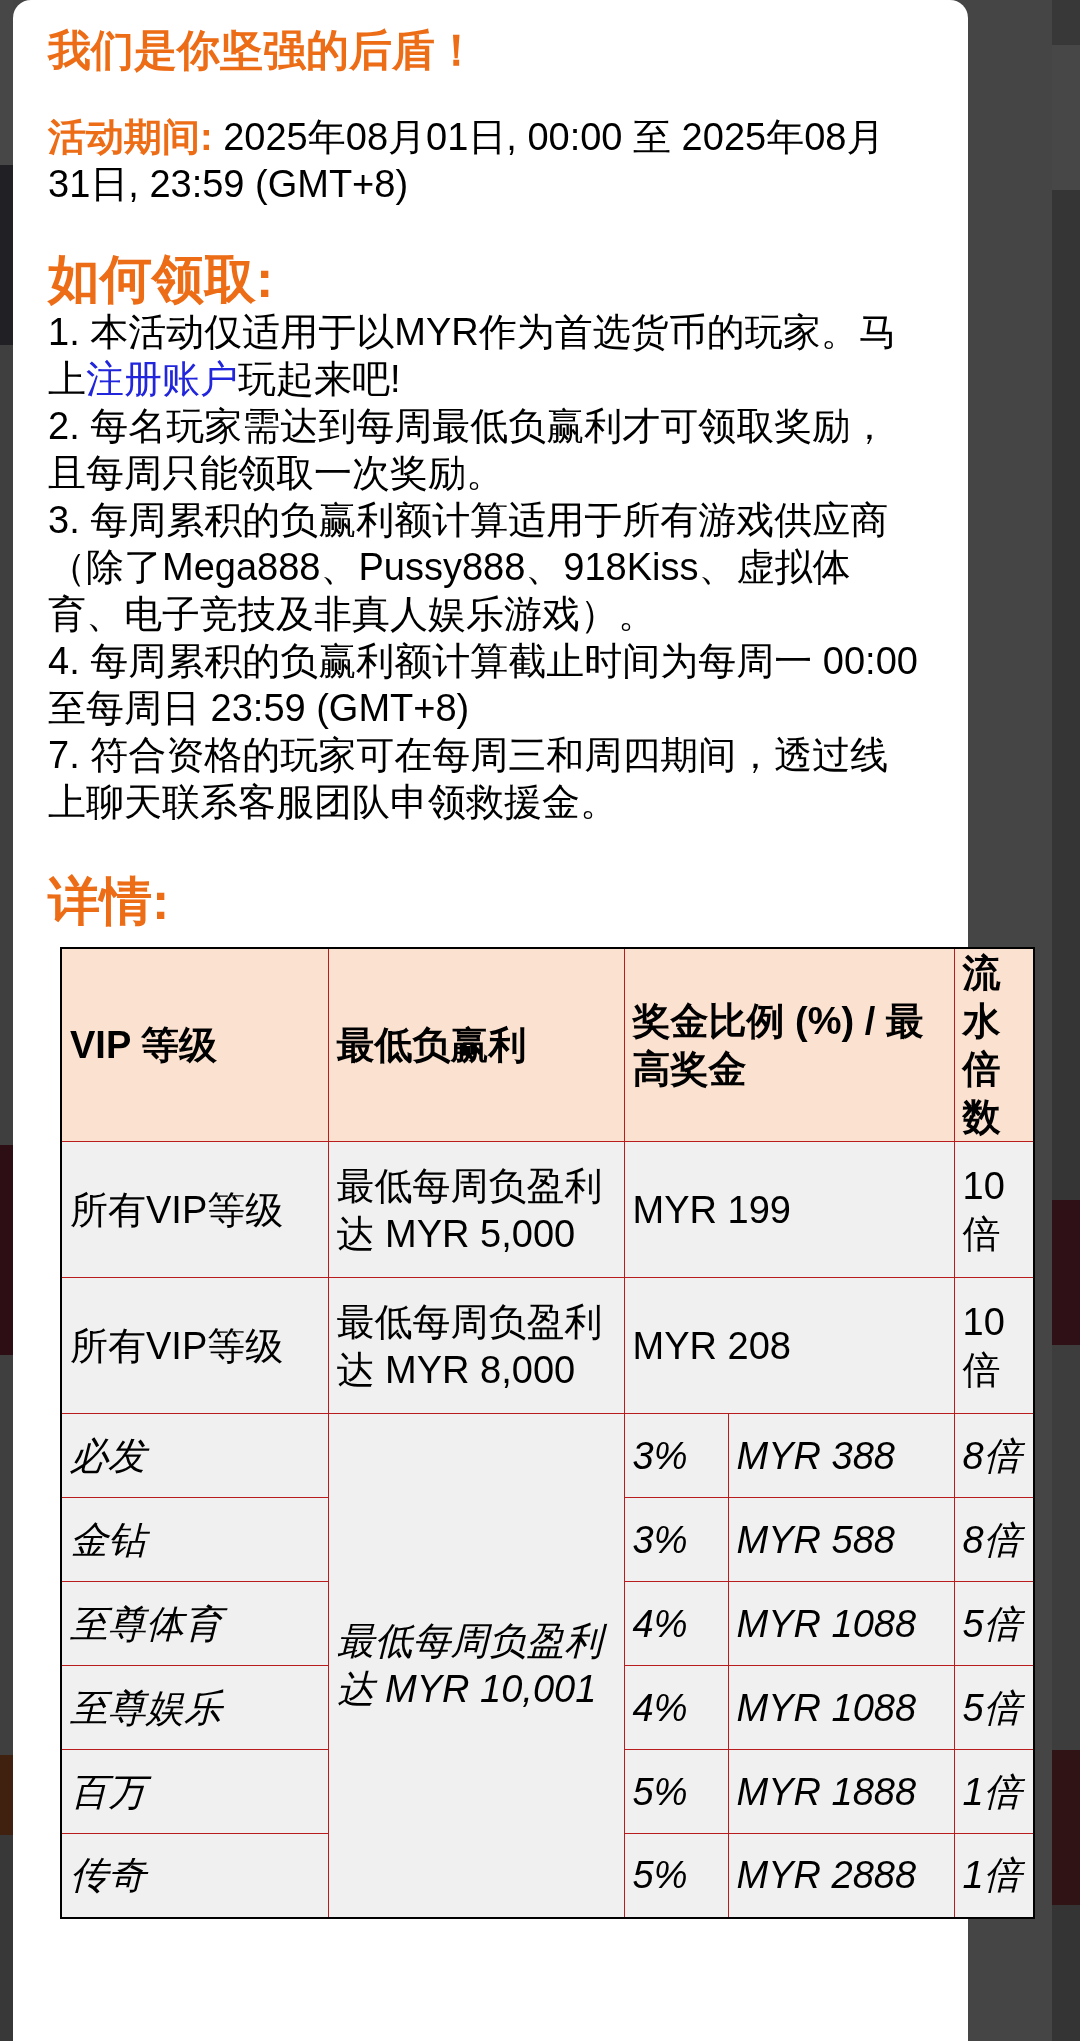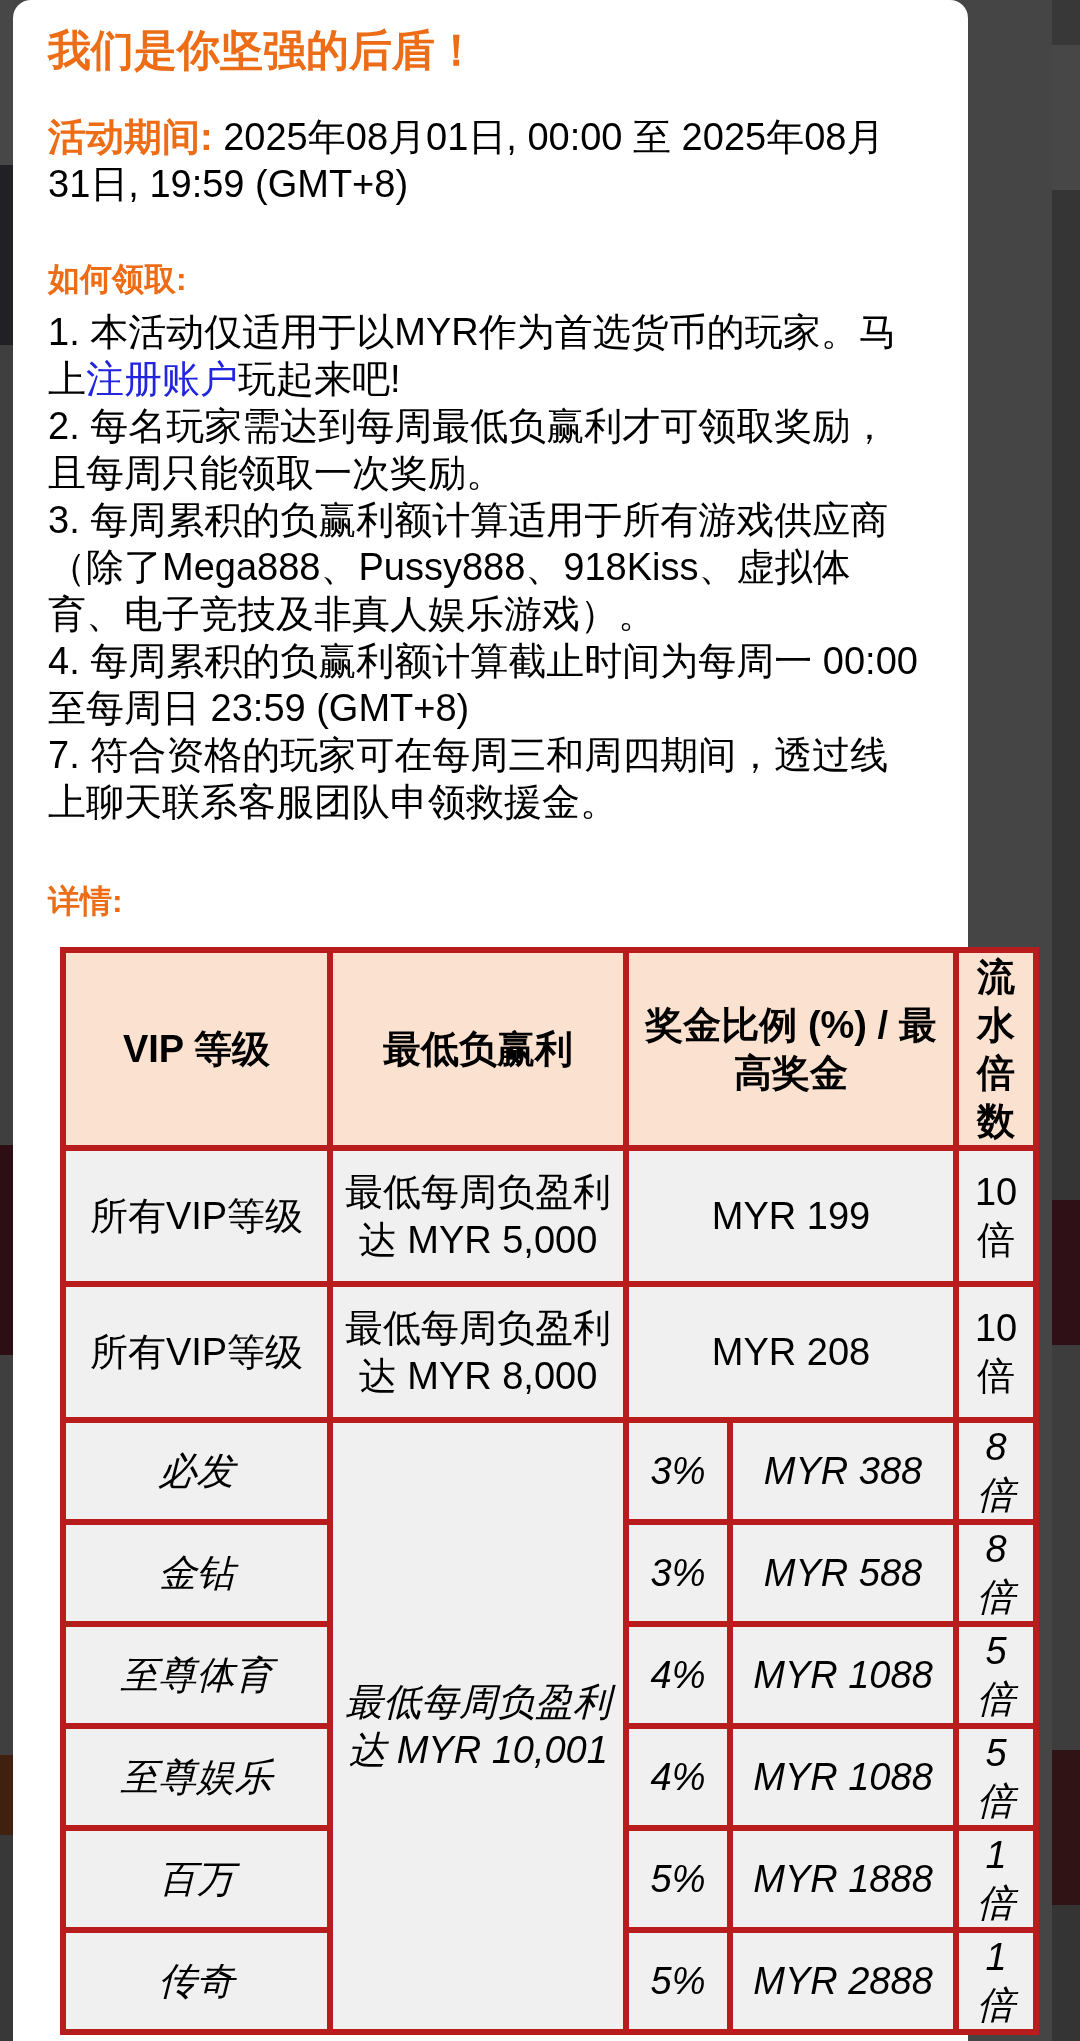--- a/index.html
+++ b/index.html
@@ -23,34 +23,34 @@
     background:#ffffff;border-radius:18px 18px 0 0;
     box-sizing:border-box;padding:16px 42px 0 35px;
   }
   .body-text{font-size:38px;line-height:47px;}
   .page-title{
     color:#ed6c16;font-weight:bold;font-size:43px;line-height:52px;margin-top:8px;
   }
   .period{margin-top:38px;}
   .label-orange{color:#ed6c16;font-weight:bold;text-align:right;}
   .section-heading{
-    color:#ed6c16;font-weight:bold;font-size:32px;line-height:47px;margin-top:48px;
+    color:#ed6c16;font-weight:bold;font-size:52px;line-height:47px;margin-top:48px;
   }
   .claim-list{margin-top:6px;}
   .claim-item{font-size:38px;line-height:47px;}
   a.reg-link{color:#2125dc;text-decoration:none;cursor:pointer;}
   .details-heading{margin-top:52px;margin-bottom:22px;}
 
   table.promo{
     border-collapse:collapse;border:2px solid #000;
     margin-left:12px;width:973px;table-layout:fixed;
     background:#f0f0f0;
   }
   table.promo th,table.promo td{
-    border:6px solid #b91c1c;text-align:center;vertical-align:middle;
+    border:1px solid #b91c1c;text-align:left;vertical-align:middle;
     font-size:38px;line-height:48px;padding:0 8px;box-sizing:border-box;
     word-break:break-word;
   }
   table.promo thead th{background:#fbe2d0;font-weight:bold;height:138px;}
   tr.row-tall td{height:136px;}
   tr.row-short td{height:84px;font-style:italic;}
   col.c-vip{width:267px;}
   col.c-minloss{width:296px;}
   col.c-pct{width:104px;}
   col.c-max{width:226px;}
@@ -60,21 +60,21 @@
 <body>
 
 <div class="edge edge-left"></div>
 <div class="edge edge-right"></div>
 
 <div class="card">
 
   <div class="page-title">我们是你坚强的后盾！</div>
 
   <div class="period body-text">
-    <span class="label-orange">活动期间:</span><span> 2025年08月01日, 00:00 至 2025年08月31日, 19:59 (GMT+8)</span>
+    <span class="label-orange">活动期间:</span><span> 2025年08月01日, 00:00 至 2025年08月31日, 23:59 (GMT+8)</span>
   </div>
 
   <div class="section-heading">如何领取:</div>
 
   <div class="claim-list">
     <div class="claim-item">
       <span>1. 本活动仅适用于以MYR作为首选货币的玩家。马上</span><a class="reg-link">注册账户</a><span>玩起来吧!</span>
     </div>
     <div class="claim-item">2. 每名玩家需达到每周最低负赢利才可领取奖励，且每周只能领取一次奖励。</div>
     <div class="claim-item">3. 每周累积的负赢利额计算适用于所有游戏供应商（除了Mega888、Pussy888、918Kiss、虚拟体育、电子竞技及非真人娱乐游戏）。</div>

